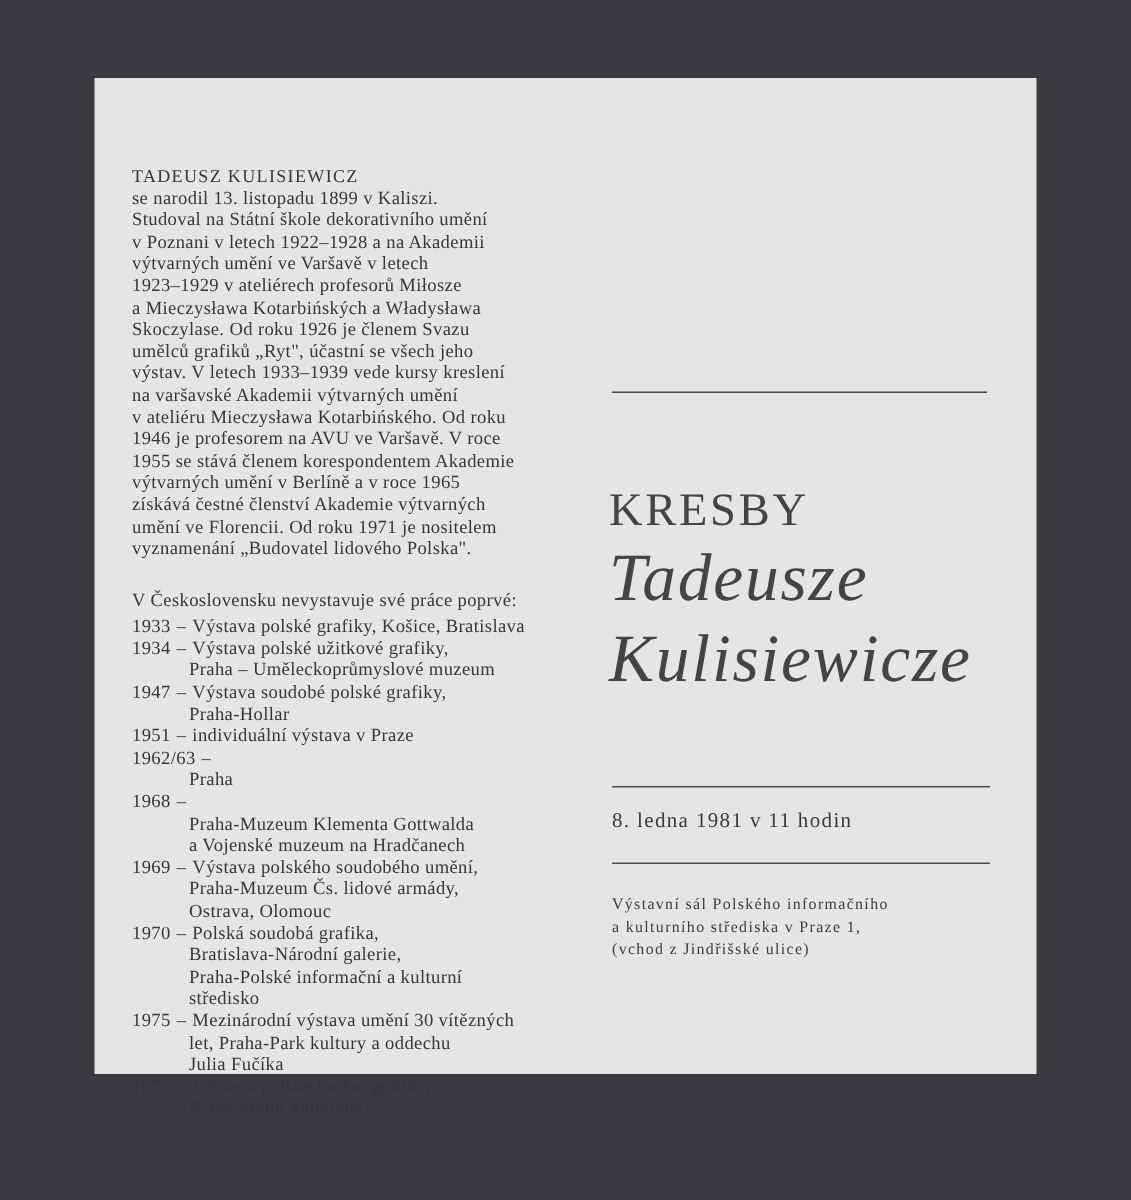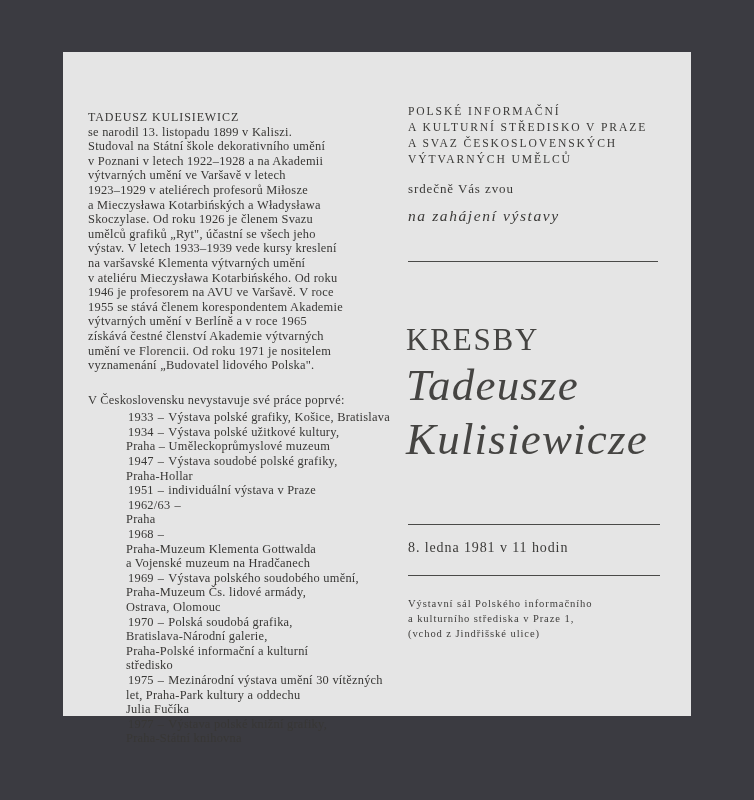--- a/index.html
+++ b/index.html
@@ -52,21 +52,20 @@
   }
   .exh {
     margin-top: 3px;
   }
   .exh-row {
     display: flex;
     white-space: nowrap;
   }
   .exh-year {
     white-space: nowrap;
-    margin-left: 40px;
   }
   .exh-dash {
     margin: 0 4px;
   }
   .exh-cont {
     padding-left: 38px;
     white-space: nowrap;
   }
   
   .right-col {
@@ -152,21 +151,21 @@
     <div>
       <div class="bio-line">se narodil 13. listopadu 1899 v Kaliszi.</div>
       <div class="bio-line">Studoval na Státní škole dekorativního umění</div>
       <div class="bio-line">v Poznani v letech 1922–1928 a na Akademii</div>
       <div class="bio-line">výtvarných umění ve Varšavě v letech</div>
       <div class="bio-line">1923–1929 v ateliérech profesorů Miłosze</div>
       <div class="bio-line">a Mieczysława Kotarbińských a Władysława</div>
       <div class="bio-line">Skoczylase. Od roku 1926 je členem Svazu</div>
       <div class="bio-line">umělců grafiků „Ryt", účastní se všech jeho</div>
       <div class="bio-line">výstav. V letech 1933–1939 vede kursy kreslení</div>
-      <div class="bio-line">na varšavské Klementa výtvarných umění</div>
+      <div class="bio-line">na varšavské Akademii výtvarných umění</div>
       <div class="bio-line">v ateliéru Mieczysława Kotarbińského. Od roku</div>
       <div class="bio-line">1946 je profesorem na AVU ve Varšavě. V roce</div>
       <div class="bio-line">1955 se stává členem korespondentem Akademie</div>
       <div class="bio-line">výtvarných umění v Berlíně a v roce 1965</div>
       <div class="bio-line">získává čestné členství Akademie výtvarných</div>
       <div class="bio-line">umění ve Florencii. Od roku 1971 je nositelem</div>
       <div class="bio-line">vyznamenání „Budovatel lidového Polska".</div>
     </div>
 
     <div class="intro-line">V Československu nevystavuje své práce poprvé:</div>
@@ -178,21 +177,21 @@
             <span class="exh-year">1933</span>
             <span class="exh-dash">–</span>
             <span>Výstava polské grafiky, Košice, Bratislava</span>
           </div>
       </div>
 
       <div>
         <div class="exh-row">
             <span class="exh-year">1934</span>
             <span class="exh-dash">–</span>
-            <span>Výstava polské užitkové kultury,</span>
+            <span>Výstava polské užitkové grafiky,</span>
           </div>
         <div class="exh-cont">Praha – Uměleckoprůmyslové muzeum</div>
       </div>
 
       <div>
         <div class="exh-row">
             <span class="exh-year">1947</span>
             <span class="exh-dash">–</span>
             <span>Výstava soudobé polské grafiky,</span>
           </div>
@@ -259,30 +258,20 @@
         <div class="exh-row">
             <span class="exh-year">1977</span>
             <span class="exh-dash">–</span>
             <span>Výstava polské knižní grafiky,</span>
           </div>
         <div class="exh-cont">Praha-Státní knihovna</div>
       </div>
     </div>
   </div>
 
-  <div class="right-col">
-    <div>
-      <div class="org-line">POLSKÉ INFORMAČNÍ</div>
-      <div class="org-line">A KULTURNÍ STŘEDISKO V PRAZE</div>
-      <div class="org-line">A SVAZ ČESKOSLOVENSKÝCH</div>
-      <div class="org-line">VÝTVARNÝCH UMĚLCŮ</div>
-    </div>
-    <div class="greeting">srdečně Vás zvou</div>
-    <div class="opening">na zahájení výstavy</div>
-  </div>
 
   <div class="rule rule-1"></div>
 
   <div class="title-block">
     <div class="title-main">KRESBY</div>
     <div class="title-name">Tadeusze</div>
     <div class="title-name">Kulisiewicze</div>
   </div>
 
   <div class="rule rule-2"></div>

